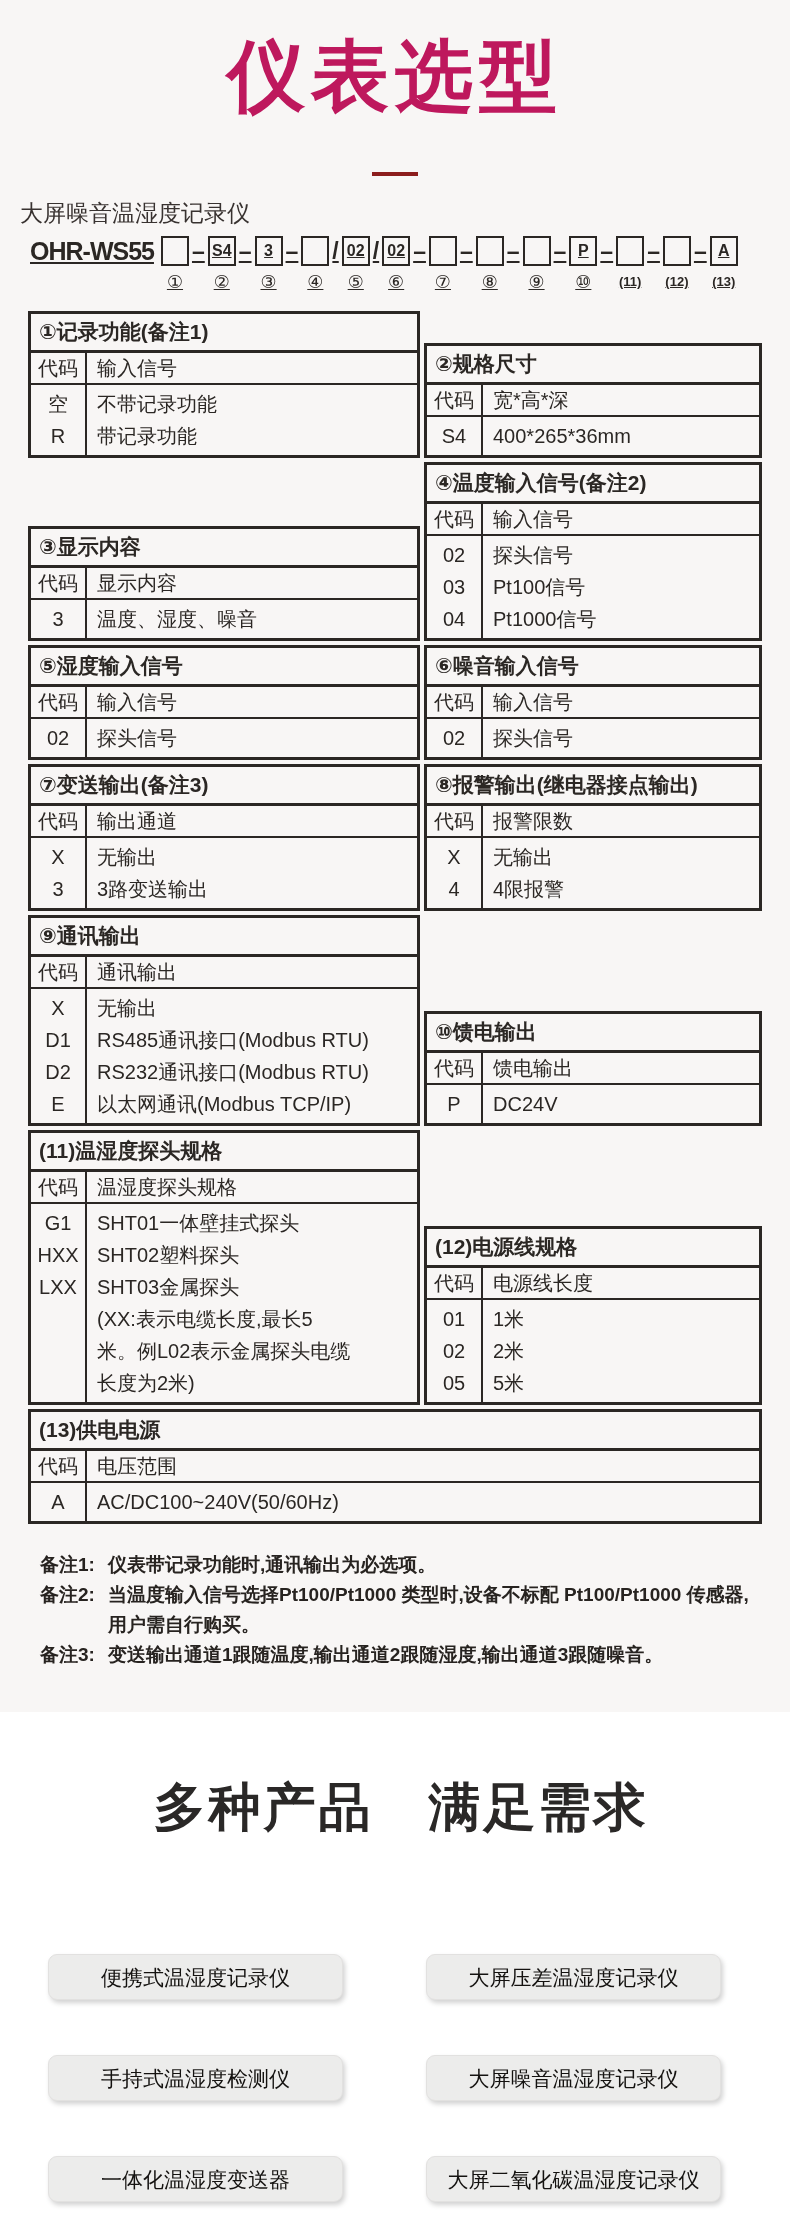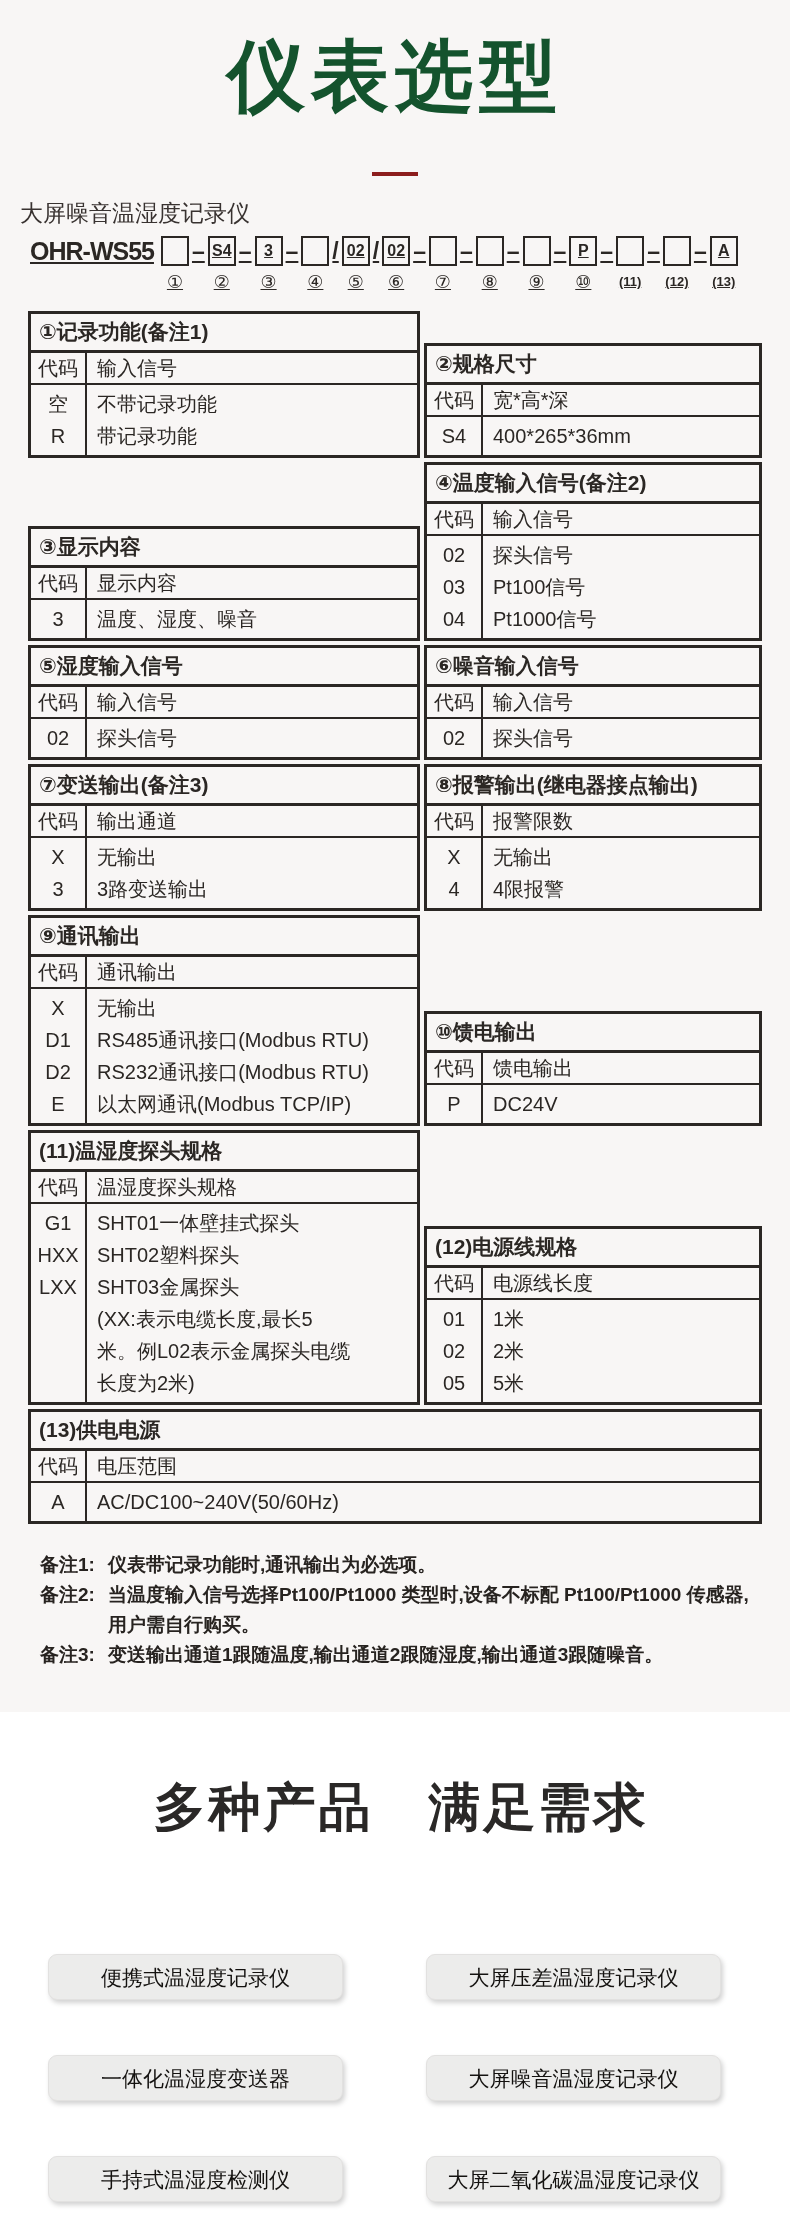--- a/index.html
+++ b/index.html
@@ -2,21 +2,21 @@
 <html><head>
 <meta charset="utf-8">
 <style>
   html,body{margin:0;padding:0;}
   body{font-family:"Liberation Sans","DejaVu Sans",sans-serif;color:#2b2724;}
   .page{width:790px;height:2231px;margin:0 auto;background:#ffffff;overflow:hidden;position:relative;}
   .top-section{background:#f8f6f5;height:1712px;overflow:hidden;}
   .bottom-section{background:#ffffff;height:519px;}
 
   .main-title{text-align:center;font-size:78px;line-height:92px;font-weight:900;
-    letter-spacing:6px;color:#14532d;padding-top:30px;margin:0;}
+    letter-spacing:6px;color:#be185d;padding-top:30px;margin:0;}
   .title-dash{width:46px;height:4px;background:#8c1d1d;margin:50px auto 0;}
   .subtitle{margin:22px 0 0 20px;font-size:23px;line-height:30px;color:#383230;font-weight:500;}
 
   
   .model-line{display:flex;align-items:flex-start;margin:8px 0 0 30px;text-decoration:underline;}
   .model-prefix{font-size:25px;font-weight:700;letter-spacing:-1px;line-height:30px;margin-right:8px;white-space:nowrap;}
   .seg{display:flex;flex-direction:column;align-items:center;width:26px;}
   .code-box{width:24px;height:26px;border:2px solid #2b2724;font-size:16px;font-weight:600;
     line-height:26px;text-align:center;background:transparent;}
   .seg-num{margin-top:5px;font-size:18px;line-height:22px;white-space:nowrap;color:#2b2724;}
@@ -397,22 +397,22 @@
         </div>
       </div>
     </div>
   </div>
 
   <div class="bottom-section">
     <h2 class="products-heading">多种产品　满足需求</h2>
     <div class="buttons">
       <div class="btn-col">
         <div class="pbtn">便携式温湿度记录仪</div>
+        <div class="pbtn">手持式温湿度检测仪</div>
         <div class="pbtn">一体化温湿度变送器</div>
-        <div class="pbtn">手持式温湿度检测仪</div>
         <div class="pbtn">温湿度控制器</div>
       </div>
       <div class="btn-col rightcol">
         <div class="pbtn">大屏压差温湿度记录仪</div>
         <div class="pbtn">大屏噪音温湿度记录仪</div>
         <div class="pbtn">大屏二氧化碳温湿度记录仪</div>
         <div class="pbtn">大屏温湿度记录仪</div>
       </div>
     </div>
   </div>

